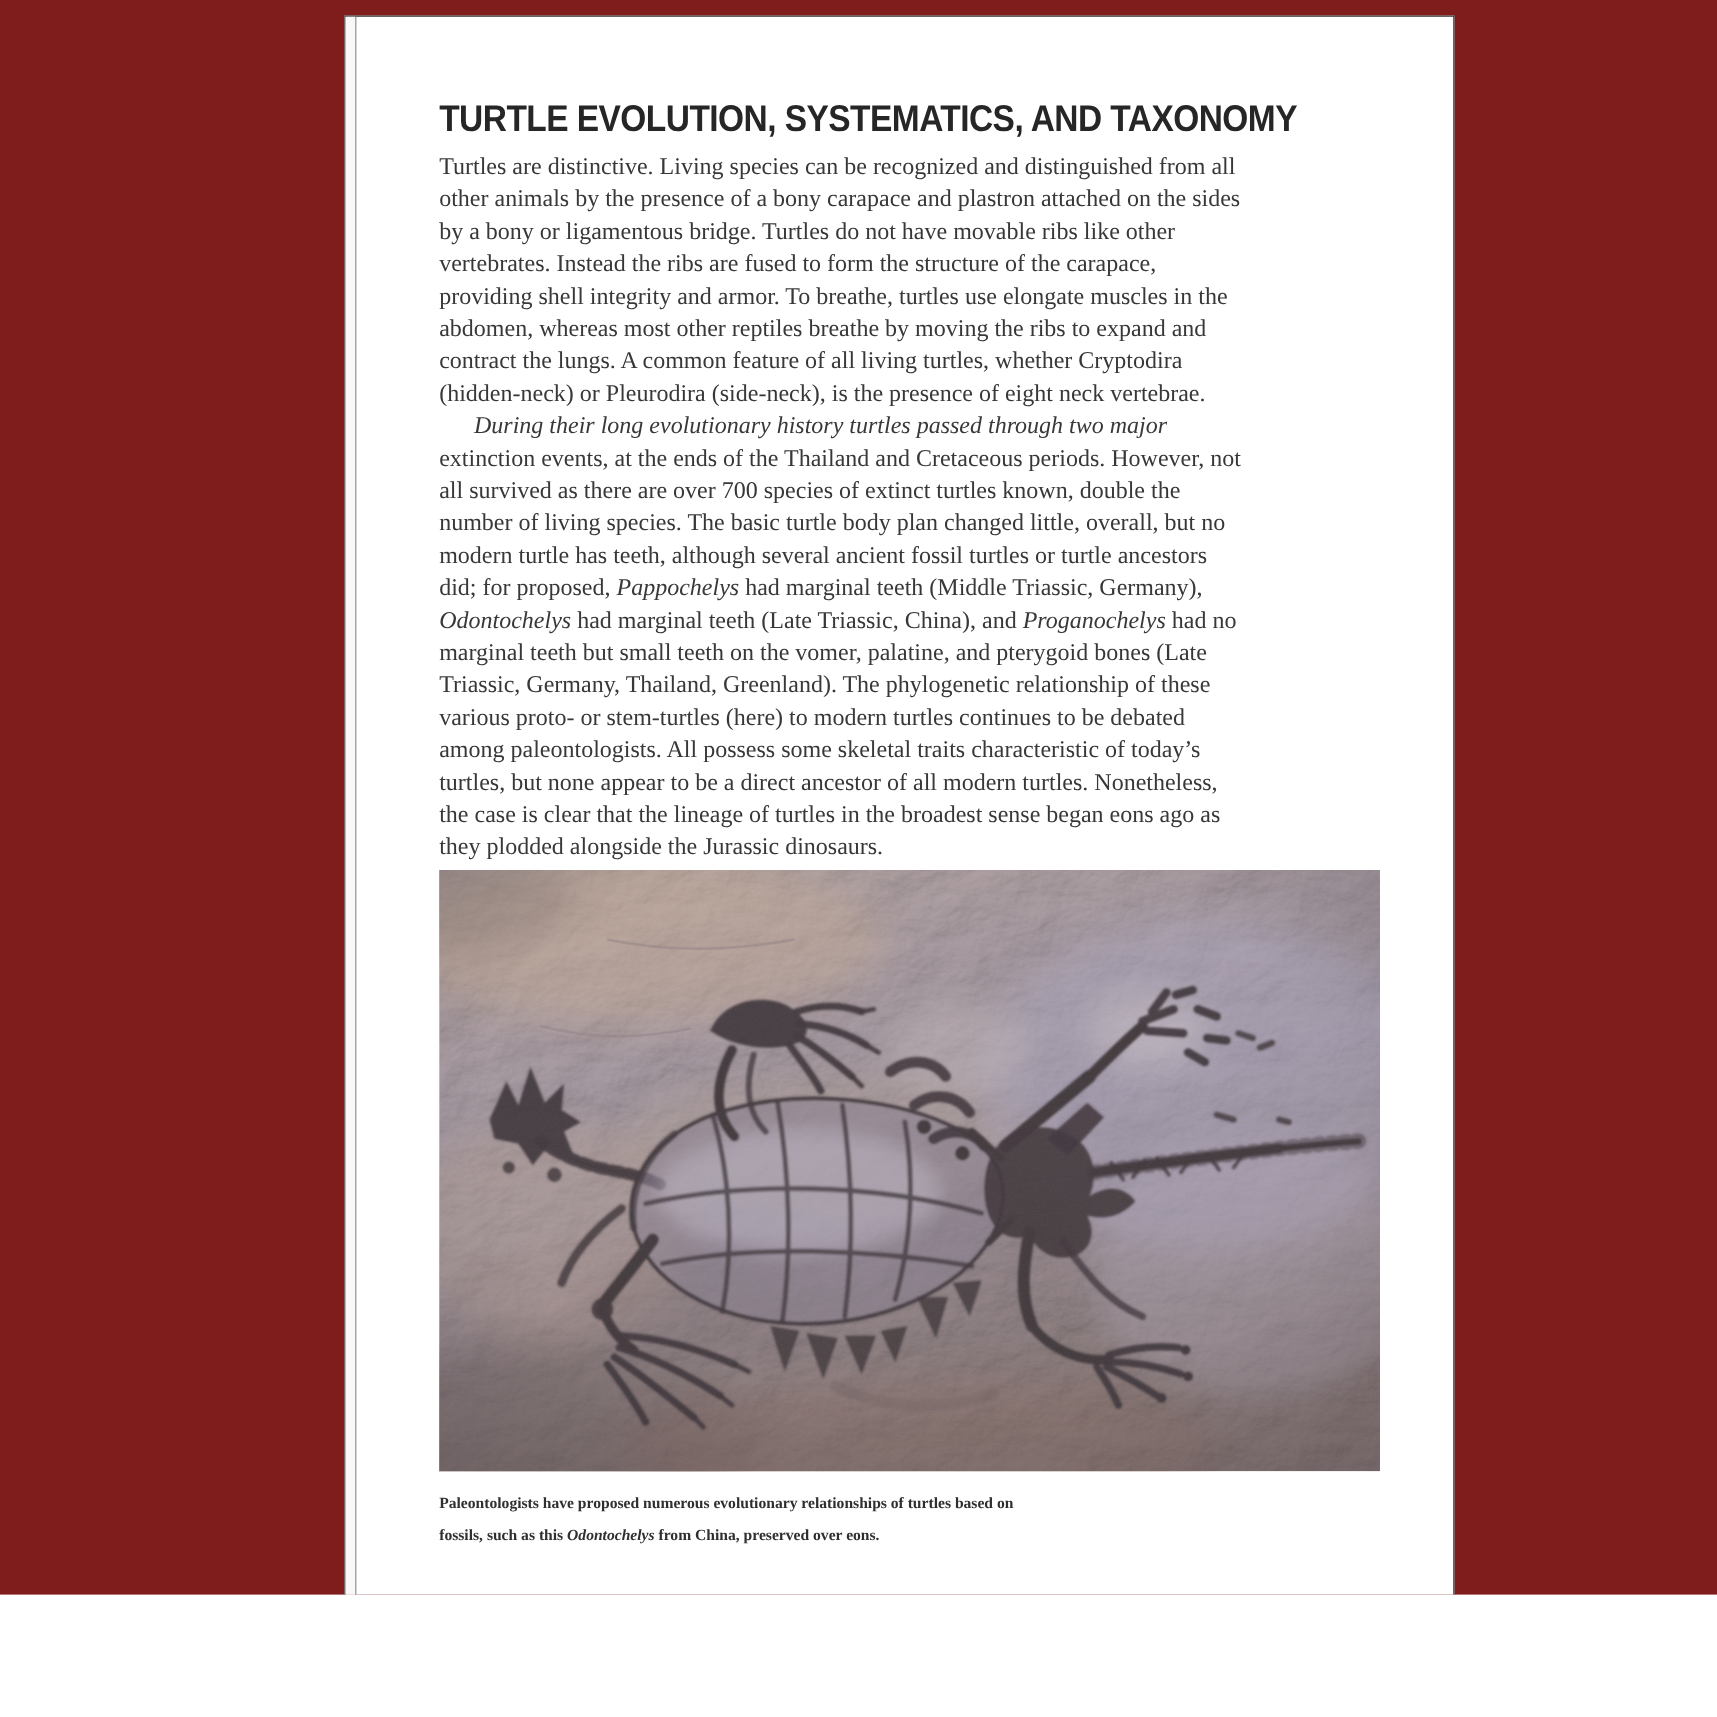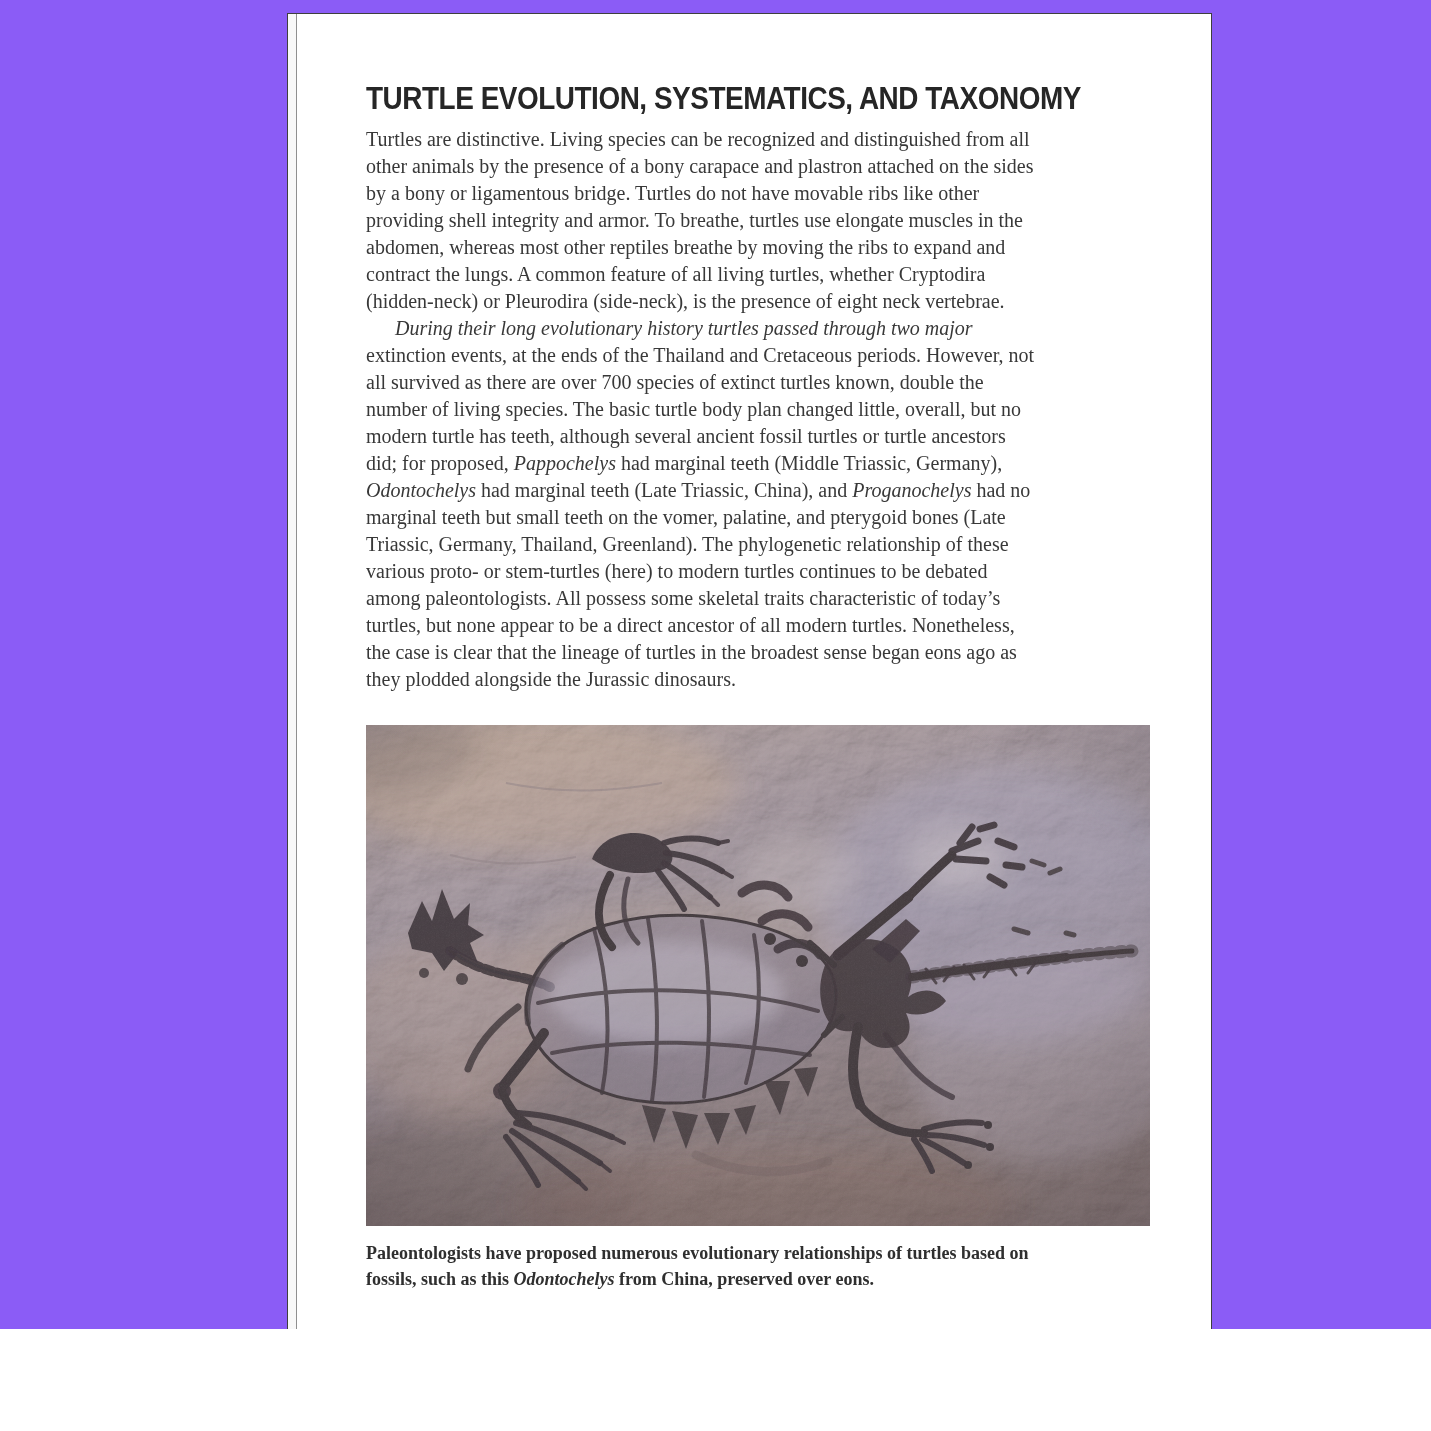--- a/index.html
+++ b/index.html
@@ -1,16 +1,16 @@
 <!DOCTYPE html>
 <html><head>
 <meta charset="utf-8">
 <style>
   html,body { margin:0; padding:0; background:#ffffff; }
-  .canvas { position:relative; width:1431px; height:1329px; background:#8b5cf6; overflow:hidden;
+  .canvas { position:relative; width:1431px; height:1329px; background:#7f1d1d; overflow:hidden;
             font-family:"Liberation Serif", serif; }
   .page { position:absolute; left:287px; top:13px; width:923px; height:1394px;
           background:#ffffff; border:1px solid #3e3e3e; }
   .spine-strip { position:absolute; left:0; top:0; bottom:0; width:8px; background:#f8f8f8; }
   .spine-line  { position:absolute; left:8px; top:0; bottom:0; width:1px; background:#8f8f8f; }
 
   .heading { position:absolute; left:78px; top:68px; white-space:nowrap;
              font-family:"Liberation Sans", sans-serif; font-weight:bold;
              font-size:31px; line-height:34px; letter-spacing:-0.5px; color:#262626;
              transform:scaleX(0.9); transform-origin:left top; }
@@ -18,37 +18,38 @@
   .textblock { position:absolute; left:78px; top:100px; width:800px;
                font-size:20px; line-height:27px; color:#383838;margin-top:12px; }
   .line { white-space:nowrap; }
   em { }
   .para-2 .line:first-child { padding-left:29px;font-style:italic; }
 
   .photo { position:absolute; left:78px; top:711px; width:784px; height:501px; }
   .photo svg { display:block; }
 
   .caption { position:absolute; left:78px; top:1226px; width:800px;
-             font-size:18px; line-height:26px; font-weight:bold; color:#2f2f2f; }
+             font-size:13px; line-height:26px; font-weight:bold; color:#2f2f2f; }
 </style>
 </head>
 <body>
 
 <div class="canvas">
   <div class="page">
     <div class="spine-strip"></div>
     <div class="spine-line"></div>
 
     <div class="heading">TURTLE EVOLUTION, SYSTEMATICS, AND TAXONOMY</div>
 
     <div class="textblock">
       <div class="para-1">
           <div class="line"><span>Turtles are distinctive. Living species can be recognized and distinguished from all</span></div>
           <div class="line"><span>other animals by the presence of a bony carapace and plastron attached on the sides</span></div>
           <div class="line"><span>by a bony or ligamentous bridge. Turtles do not have movable ribs like other</span></div>
+          <div class="line"><span>vertebrates. Instead the ribs are fused to form the structure of the carapace,</span></div>
           <div class="line"><span>providing shell integrity and armor. To breathe, turtles use elongate muscles in the</span></div>
           <div class="line"><span>abdomen, whereas most other reptiles breathe by moving the ribs to expand and</span></div>
           <div class="line"><span>contract the lungs. A common feature of all living turtles, whether Cryptodira</span></div>
           <div class="line"><span>(hidden-neck) or Pleurodira (side-neck), is the presence of eight neck vertebrae.</span></div>
         </div>
       <div class="para-2">
           <div class="line"><span>During their long evolutionary history turtles passed through two major</span></div>
           <div class="line"><span>extinction events, at the ends of the Thailand and Cretaceous periods. However, not</span></div>
           <div class="line"><span>all survived as there are over 700 species of extinct turtles known, double the</span></div>
           <div class="line"><span>number of living species. The basic turtle body plan changed little, overall, but no</span></div>

